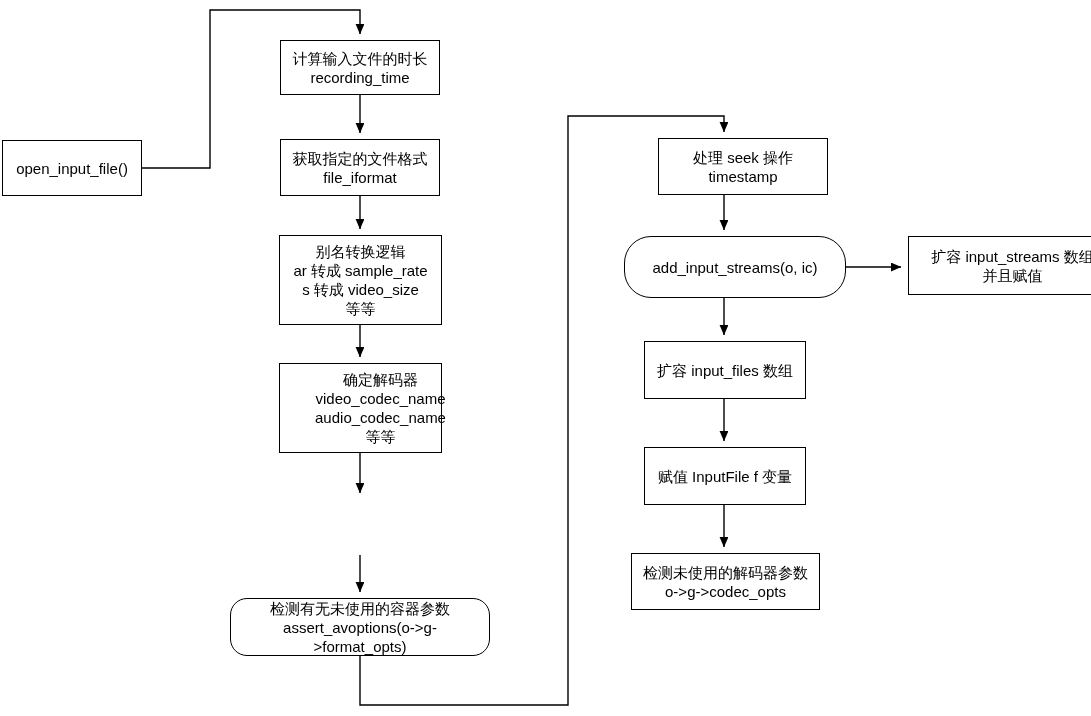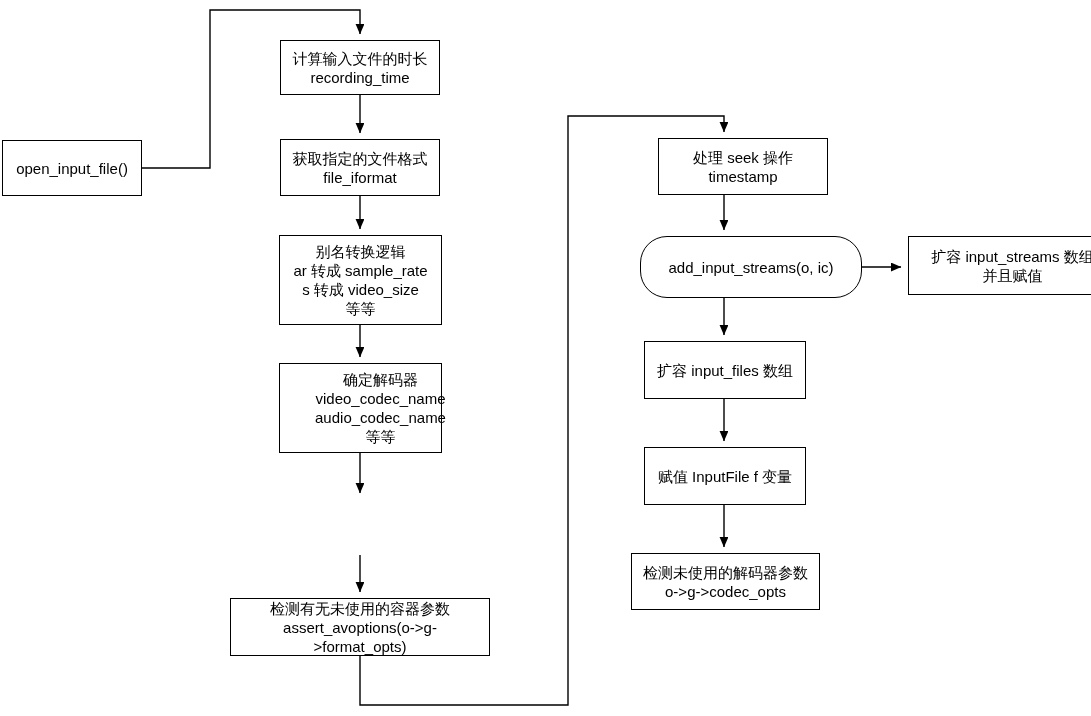--- a/index.html
+++ b/index.html
@@ -125,31 +125,31 @@
   </div>
 
   <div class="node" style="left:279px; top:363px; width:163px; height:90px;padding-left:40px;">
     <span class="node-label">确定解码器
 video_codec_name
 audio_codec_name
 等等</span>
   </div>
 
 
-  <div class="node" style="left:230px; top:598px; width:260px; height:58px;">
+  <div class="node" style="left:230px; top:598px; width:260px; height:58px;border-radius:17px;">
     <span class="node-label">检测有无未使用的容器参数
 assert_avoptions(o-&gt;g-&gt;format_opts)</span>
   </div>
 
   <div class="node" style="left:640px; top:138px; width:170px; height:57px;margin-left:18px;">
     <span class="node-label">处理 seek 操作
 timestamp</span>
   </div>
 
-  <div class="node" style="left:640px; top:236px; width:222px; height:62px;border-radius:27px;">
+  <div class="node" style="left:624px; top:236px; width:222px; height:62px;border-radius:27px;">
     <span class="node-label">add_input_streams(o, ic)</span>
   </div>
 
   <div class="node" style="left:908px; top:236px; width:209px; height:59px;">
     <span class="node-label">扩容 input_streams 数组
 并且赋值</span>
   </div>
 
   <div class="node" style="left:644px; top:341px; width:162px; height:58px;">
     <span class="node-label">扩容 input_files 数组</span>

